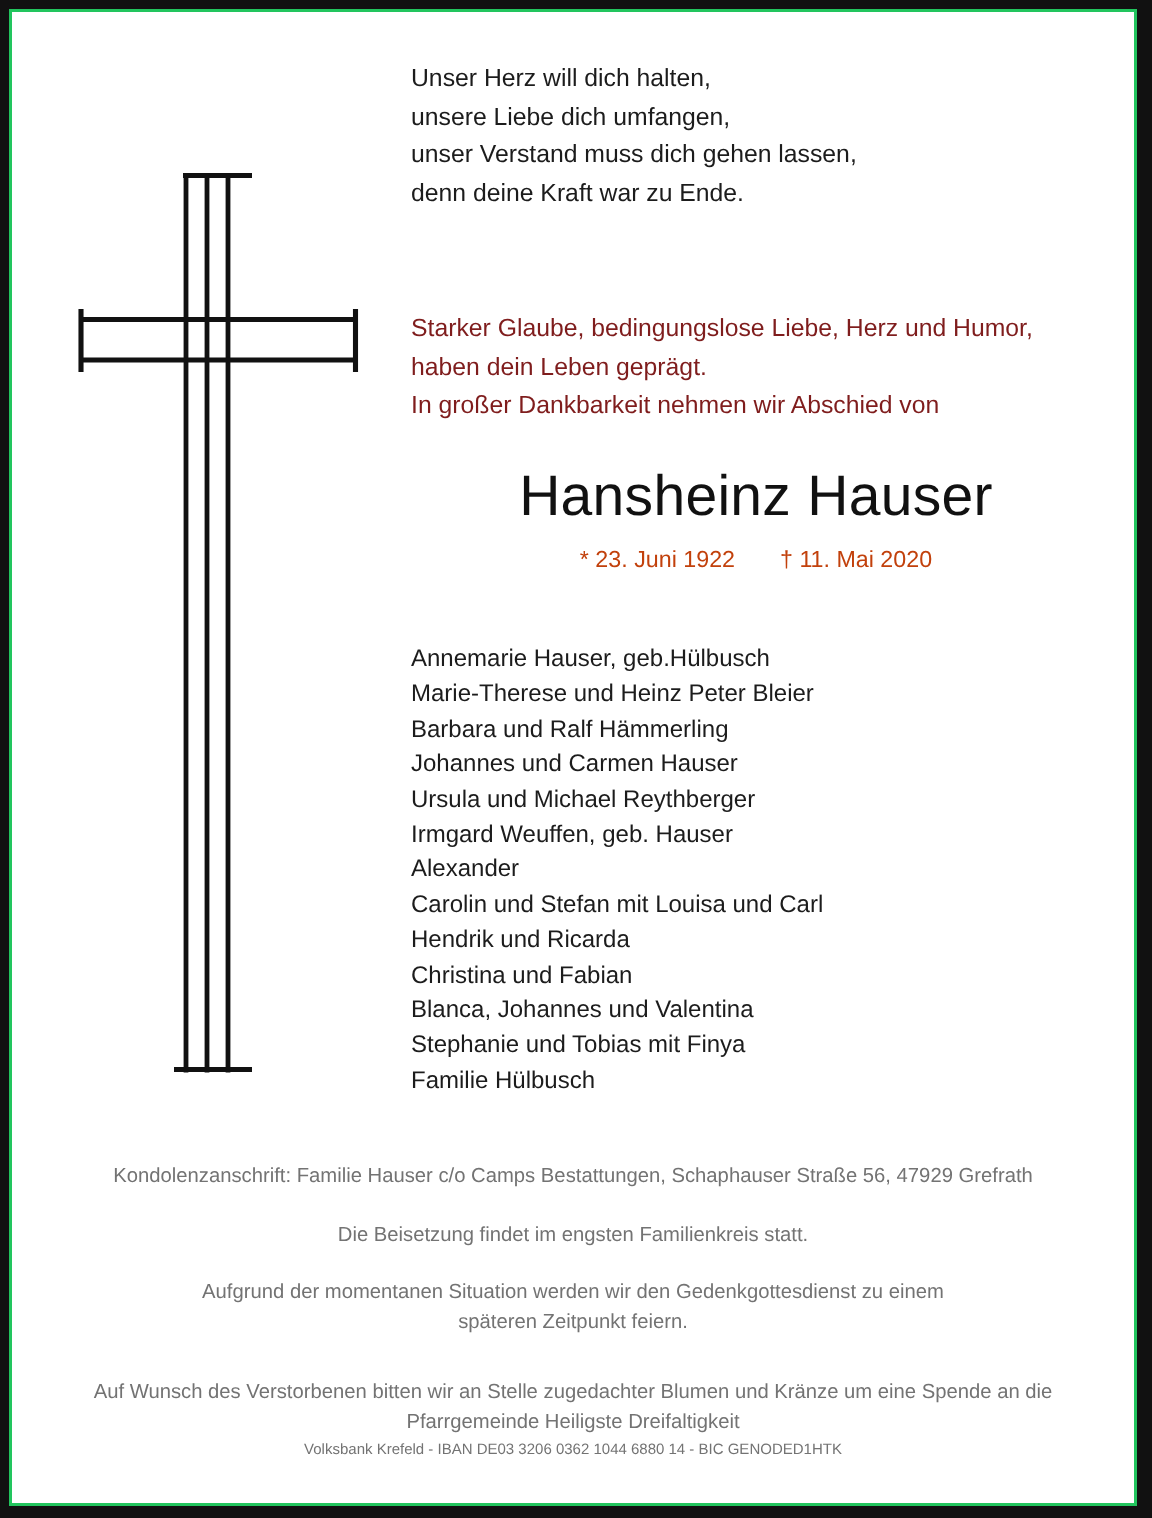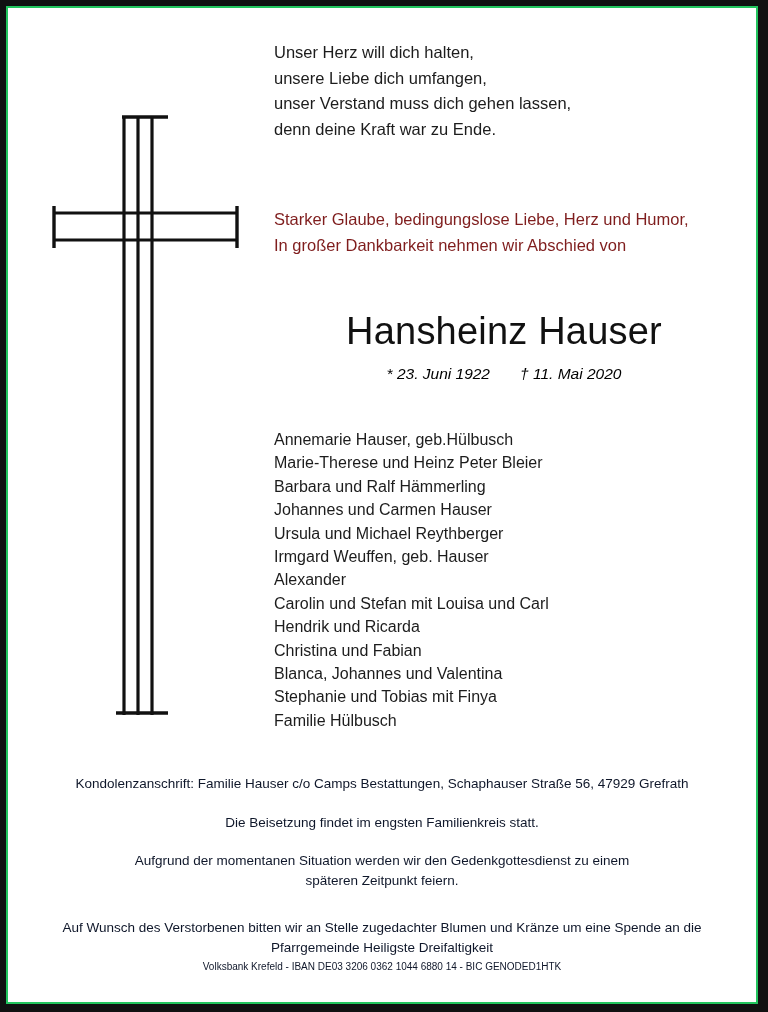--- a/index.html
+++ b/index.html
@@ -75,43 +75,42 @@
     white-space: nowrap;
   }
   .dates {
     position: absolute;
     top: 355px;
     left: 8px;
     width: 460px;
     text-align: center;
     font-size: 15.5px;
     line-height: 22px;
-    color: #000000;
-    white-space: nowrap;
-    font-style: italic;
+    color: #c2410c;
+    white-space: nowrap;
   }
   .dates .date-birth { margin-right: 30px; }
   .family {
     position: absolute;
     top: 420px;
     left: 8px;
     font-size: 16px;
     line-height: 23.4px;
     color: #1c1c1c;
   }
   .family div { white-space: nowrap; }
 
   
   .footer {
     position: absolute;
     left: 24px;
     top: 766px;
     width: 700px;
     text-align: center;
-    color: #0f172a;
+    color: #737373;
   }
   .footer .blk {
     font-size: 13.5px;
     line-height: 19.5px;
   }
   .f-address { margin-bottom: 19px; }
   .f-burial  { margin-bottom: 19px; }
   .f-service { margin-bottom: 28px; }
   .f-donation { margin-bottom: 0; }
   .f-bank { font-size: 10px; line-height: 19.5px; }
@@ -147,20 +146,21 @@
 
     <div class="verse">
       <div>Unser Herz will dich halten,</div>
       <div>unsere Liebe dich umfangen,</div>
       <div>unser Verstand muss dich gehen lassen,</div>
       <div>denn deine Kraft war zu Ende.</div>
     </div>
 
     <div class="tribute">
       <div>Starker Glaube, bedingungslose Liebe, Herz und Humor,</div>
+      <div>haben dein Leben geprägt.</div>
       <div>In großer Dankbarkeit nehmen wir Abschied von</div>
     </div>
 
     <div class="deceased-name">Hansheinz Hauser</div>
 
     <div class="dates">
       <span class="date-birth">* 23. Juni 1922</span><span class="date-death">† 11. Mai 2020</span>
     </div>
 
     <div class="family">

